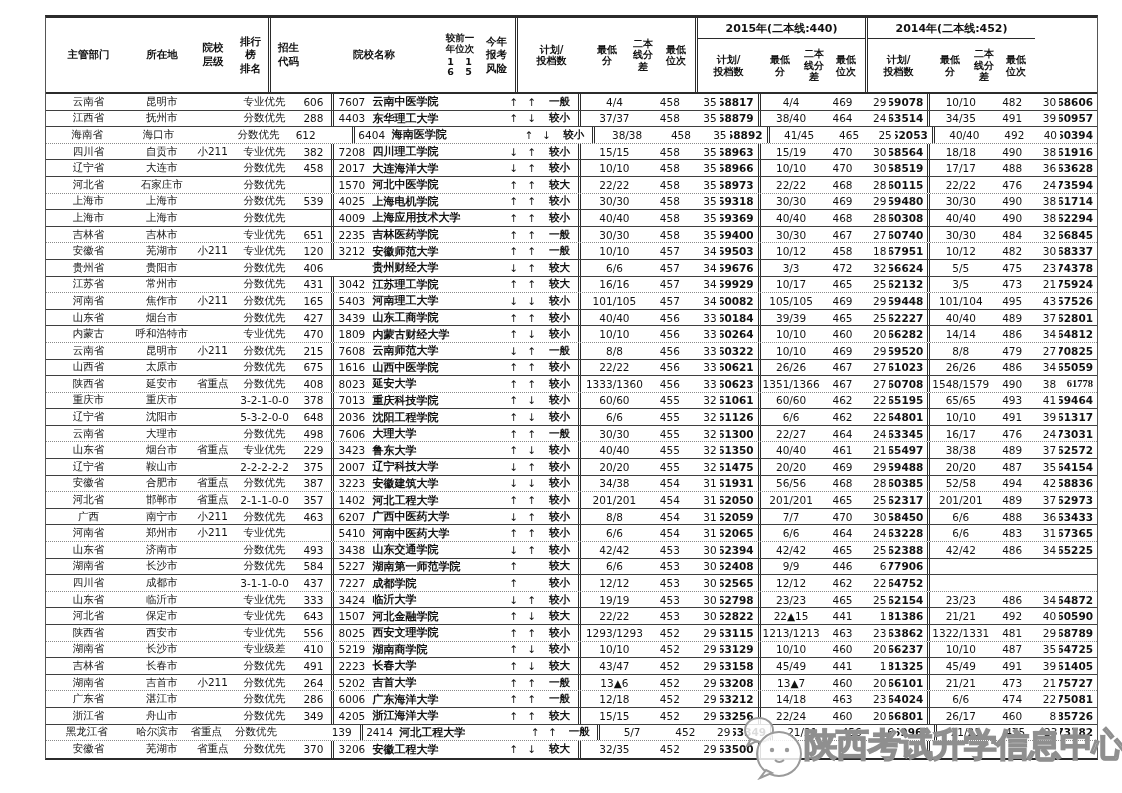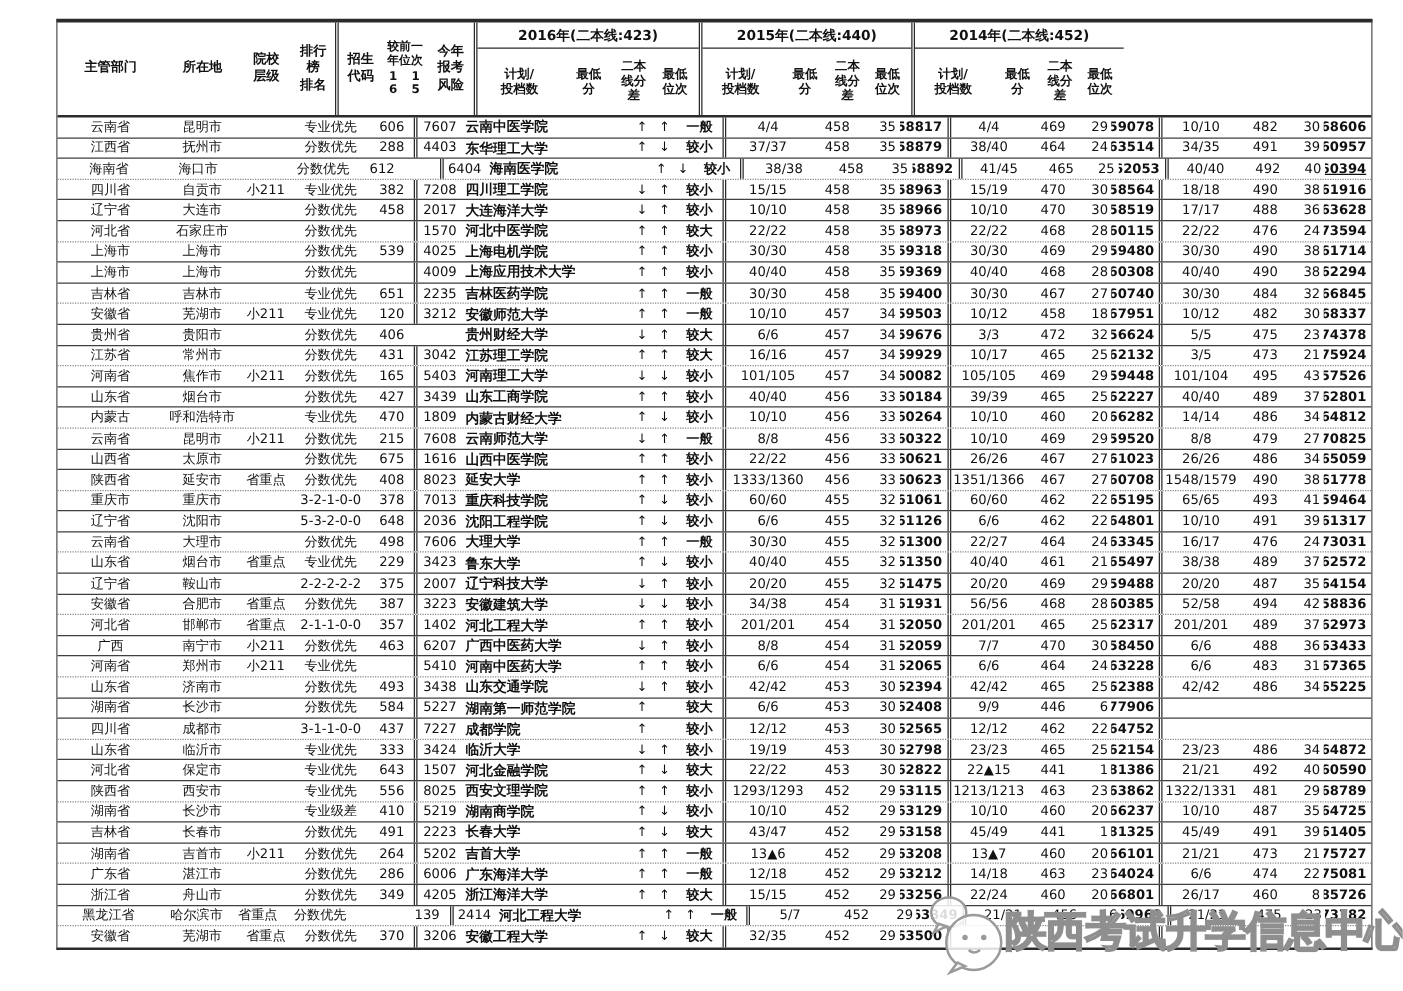--- a/index.html
+++ b/index.html
@@ -55,36 +55,36 @@
   <div class="thead">
     <div class="hc" style="width:85px">主管部门</div>
     <div class="hc" style="width:62px">所在地</div>
     <div class="hc" style="width:40px">院校
 层级</div>
     <div class="hc" style="width:35px">排行
 榜
 排名</div>
     <div class="hc dbl" style="width:38px">招生
 代码</div>
+    <div class="hc" style="width:136px">院校名称</div>
     <div class="ag" style="width:36px">
       <div class="agt">较前一
 年位次</div>
       <div class="agn">
         <div class="agc" style="width:17px">1
 6</div>
         <div class="agc" style="width:19px">1
 5</div>
       </div>
     </div>
     <div class="hc" style="width:37px">今年
 报考
 风险</div>
 
     <div class="yg dbl" style="width:180px">
-      <div class="yt">2016年(二本线:423)</div>
       <div class="ysr">
         <div class="ys" style="width:67px">计划/
 投档数</div>
         <div class="ys" style="width:44px">最低
 分</div>
         <div class="ys" style="width:28px">二本
 线分
 差</div>
         <div class="ys" style="width:38px">最低
 位次</div>
@@ -183,21 +183,21 @@
         <div class="td a-c" style="width: 44px;">458</div>
         <div class="td a-r" style="width: 28px; padding-right: 3px;">35</div>
         <div class="td a-r b" style="width: 38px; padding-right: 4px;">58892</div>
         <div class="td a-c dbl" style="width: 64px;">41/45</div>
         <div class="td a-c" style="width: 42px;">465</div>
         <div class="td a-r" style="width: 26px; padding-right: 3px;">25</div>
         <div class="td a-r b" style="width: 38px; padding-right: 4px;">62053</div>
         <div class="td a-c dbl" style="width: 64px;">40/40</div>
         <div class="td a-c" style="width: 42px;">492</div>
         <div class="td a-r" style="width: 26px; padding-right: 3px;">40</div>
-        <div class="td a-r b" style="width: 38px; padding-right: 4px; text-decoration: underline;">60394</div>
+        <div class="td a-r b" style="width: 38px; padding-right: 4px;">60394</div>
       </div>
       <div class="tr">
         <div class="td a-c" style="width: 85px;">四川省</div>
         <div class="td a-c" style="width: 62px;">自贡市</div>
         <div class="td a-c" style="width: 40px;">小211</div>
         <div class="td a-c" style="width: 64px;">专业优先</div>
         <div class="td a-r" style="width: 35px; padding-right: 8px;">382</div>
         <div class="td a-c dbl" style="width: 38px;">7208</div>
         <div class="td a-l b nm" style="width: 136px;">四川理工学院</div>
         <div class="td a-c" style="width: 17px;">↓</div>
@@ -543,21 +543,21 @@
         <div class="td a-c" style="width: 44px;">456</div>
         <div class="td a-r" style="width: 28px; padding-right: 3px;">33</div>
         <div class="td a-r b" style="width: 38px; padding-right: 4px;">60623</div>
         <div class="td a-c dbl" style="width: 64px;">1351/1366</div>
         <div class="td a-c" style="width: 42px;">467</div>
         <div class="td a-r" style="width: 26px; padding-right: 3px;">27</div>
         <div class="td a-r b" style="width: 38px; padding-right: 4px;">60708</div>
         <div class="td a-c dbl" style="width: 64px;">1548/1579</div>
         <div class="td a-c" style="width: 42px;">490</div>
         <div class="td a-r" style="width: 26px; padding-right: 3px;">38</div>
-        <div class="td a-r b" style="width: 38px; padding-right: 4px;">61778</div>
+        <div class="td a-r b" style="width: 38px; padding-right: 4px; font-family: Liberation Serif, serif;">61778</div>
       </div>
       <div class="tr">
         <div class="td a-c" style="width: 85px;">重庆市</div>
         <div class="td a-c" style="width: 62px;">重庆市</div>
         <div class="td a-c" style="width: 40px;"></div>
         <div class="td a-c" style="width: 64px;">3-2-1-0-0</div>
         <div class="td a-r" style="width: 35px; padding-right: 8px;">378</div>
         <div class="td a-c dbl" style="width: 38px;">7013</div>
         <div class="td a-l b nm" style="width: 136px;">重庆科技学院</div>
         <div class="td a-c" style="width: 17px;">↑</div>

